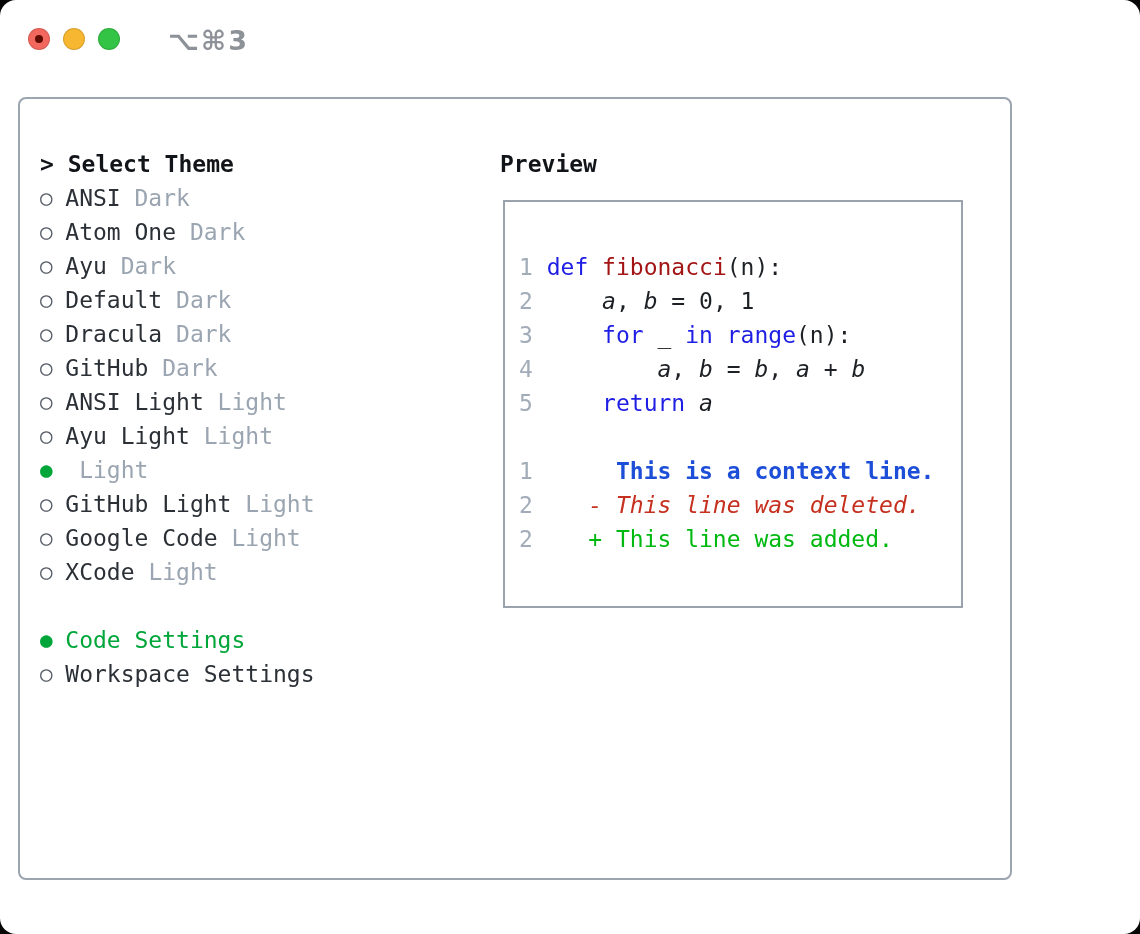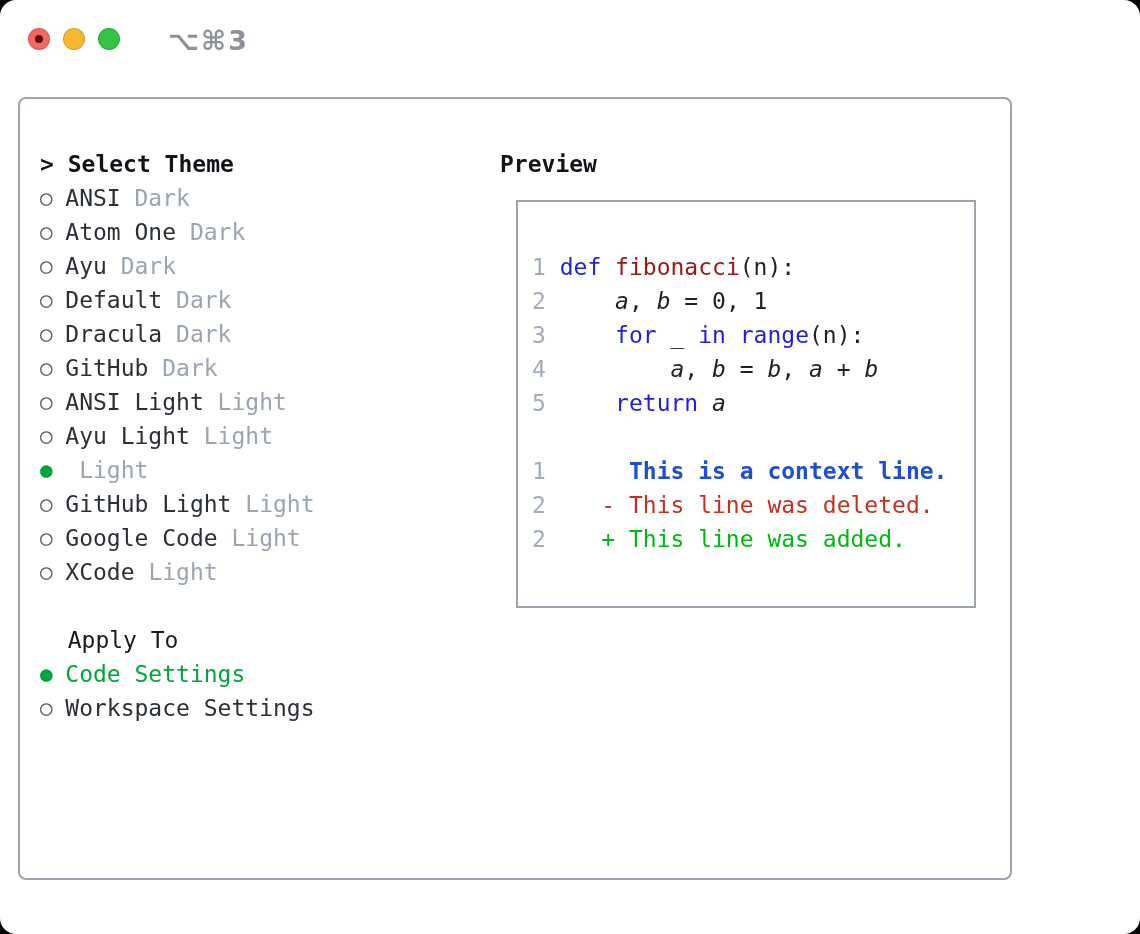--- a/index.html
+++ b/index.html
@@ -73,36 +73,36 @@
   .section-title { margin-left: 2ch; color: #16191d; }
   .help {
     margin-top: 34px;
     width: 420px;
     color: #9aa5b1;
   }
 
   
   .preview-title { margin-left: 8px; font-weight: bold; color: #111418; }
   .preview-box {
-    margin-left: 24px;
+    margin-left: 11px;
     margin-top: 19px;
     width: 460px;
     height: 408px;
     border: 2px solid #9aa3ad;
     background: #ffffff;
     padding: 48px 14px 0 14px;
     overflow: hidden;
   }
   .code-line { white-space: pre; font-size: 23px; line-height: 34px; color: #1d2025; min-height: 34px; }
   .seg-ln  { color: #a2acb8; }
   .seg-kw  { color: #1e1ee4; }
   .seg-fn  { color: #a31515; }
   .seg-var { font-style: italic; color: #1d2025; }
   .seg-ctx { color: #1d4ed8; font-weight: bold; }
-  .seg-del { color: #c5301f; }
+  .seg-del { color: #c5301f; font-style: italic; }
   .seg-add { color: #00b910; }
   .seg-plain { color: #1d2025; }
 </style>
 </head>
 <body>
 
 <div class="window">
 
   <div class="titlebar">
     <div class="lights">
@@ -133,21 +133,20 @@
           <div class="row"><span class="radio">○</span><span class="label">ANSI Light</span><span class="variant">Light</span></div>
           <div class="row"><span class="radio">○</span><span class="label">Ayu Light</span><span class="variant">Light</span></div>
           <div class="row selected"><span class="radio">●</span><span class="variant">Light</span></div>
           <div class="row"><span class="radio">○</span><span class="label">GitHub Light</span><span class="variant">Light</span></div>
           <div class="row"><span class="radio">○</span><span class="label">Google Code</span><span class="variant">Light</span></div>
           <div class="row"><span class="radio">○</span><span class="label">XCode</span><span class="variant">Light</span></div>
         </div>
 
       <div class="spacer"></div>
 
-      <div class="section-title">Apply To</div>
       <div id="apply-to-list">
           <div class="row selected"><span class="radio">●</span><span class="label">Code Settings</span></div>
           <div class="row"><span class="radio">○</span><span class="label">Workspace Settings</span></div>
         </div>
 
     </div>
 
     <div class="right-col">
       <div class="preview-title">Preview</div>
       <div class="preview-box" id="preview-box">

